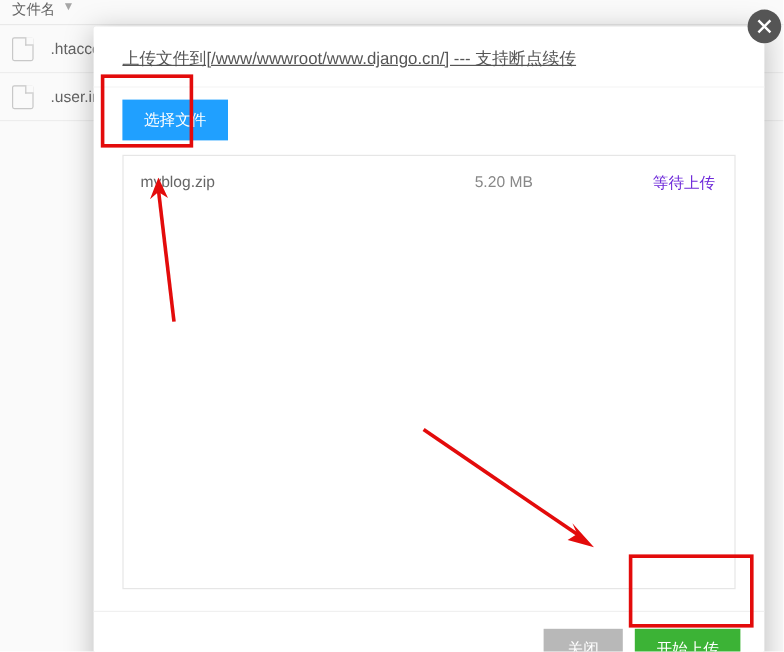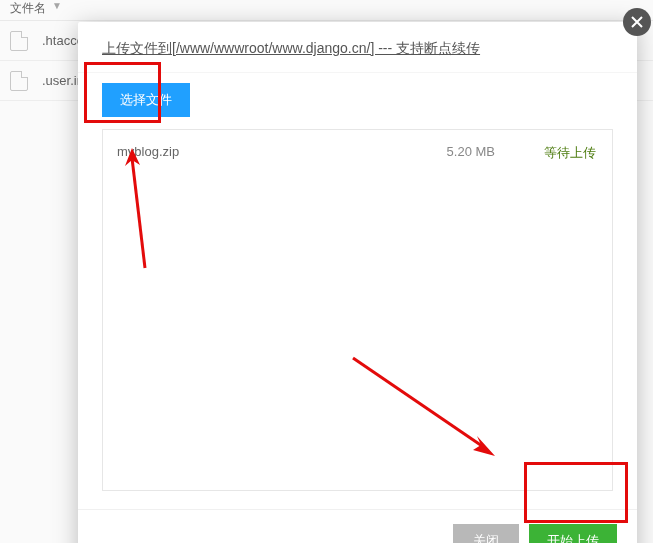--- a/index.html
+++ b/index.html
@@ -110,22 +110,22 @@
       border: 1px solid #e6e6e6;
       height: 362px;
       overflow: hidden;
     }
     .upload-row {
       display: flex;
       padding: 14px 16px 0 14px;
       font-size: 13px;
     }
     .upload-name { flex: 1; color: #666; }
-    .upload-size { color: #888; margin-right: 49px; }
-    .upload-status { color: #4d7c0f; }
+    .upload-size { color: #888; margin-right: 100px; }
+    .upload-status { color: #6d28d9; }
     .modal-footer {
       padding: 14px 20px 18px 20px;
       display: flex;
       justify-content: flex-end;
       gap: 10px;
       border-top: 1px solid #f0f0f0;
     }
     .btn-cancel {
       background: #b8b8b8;
       color: #fff;

